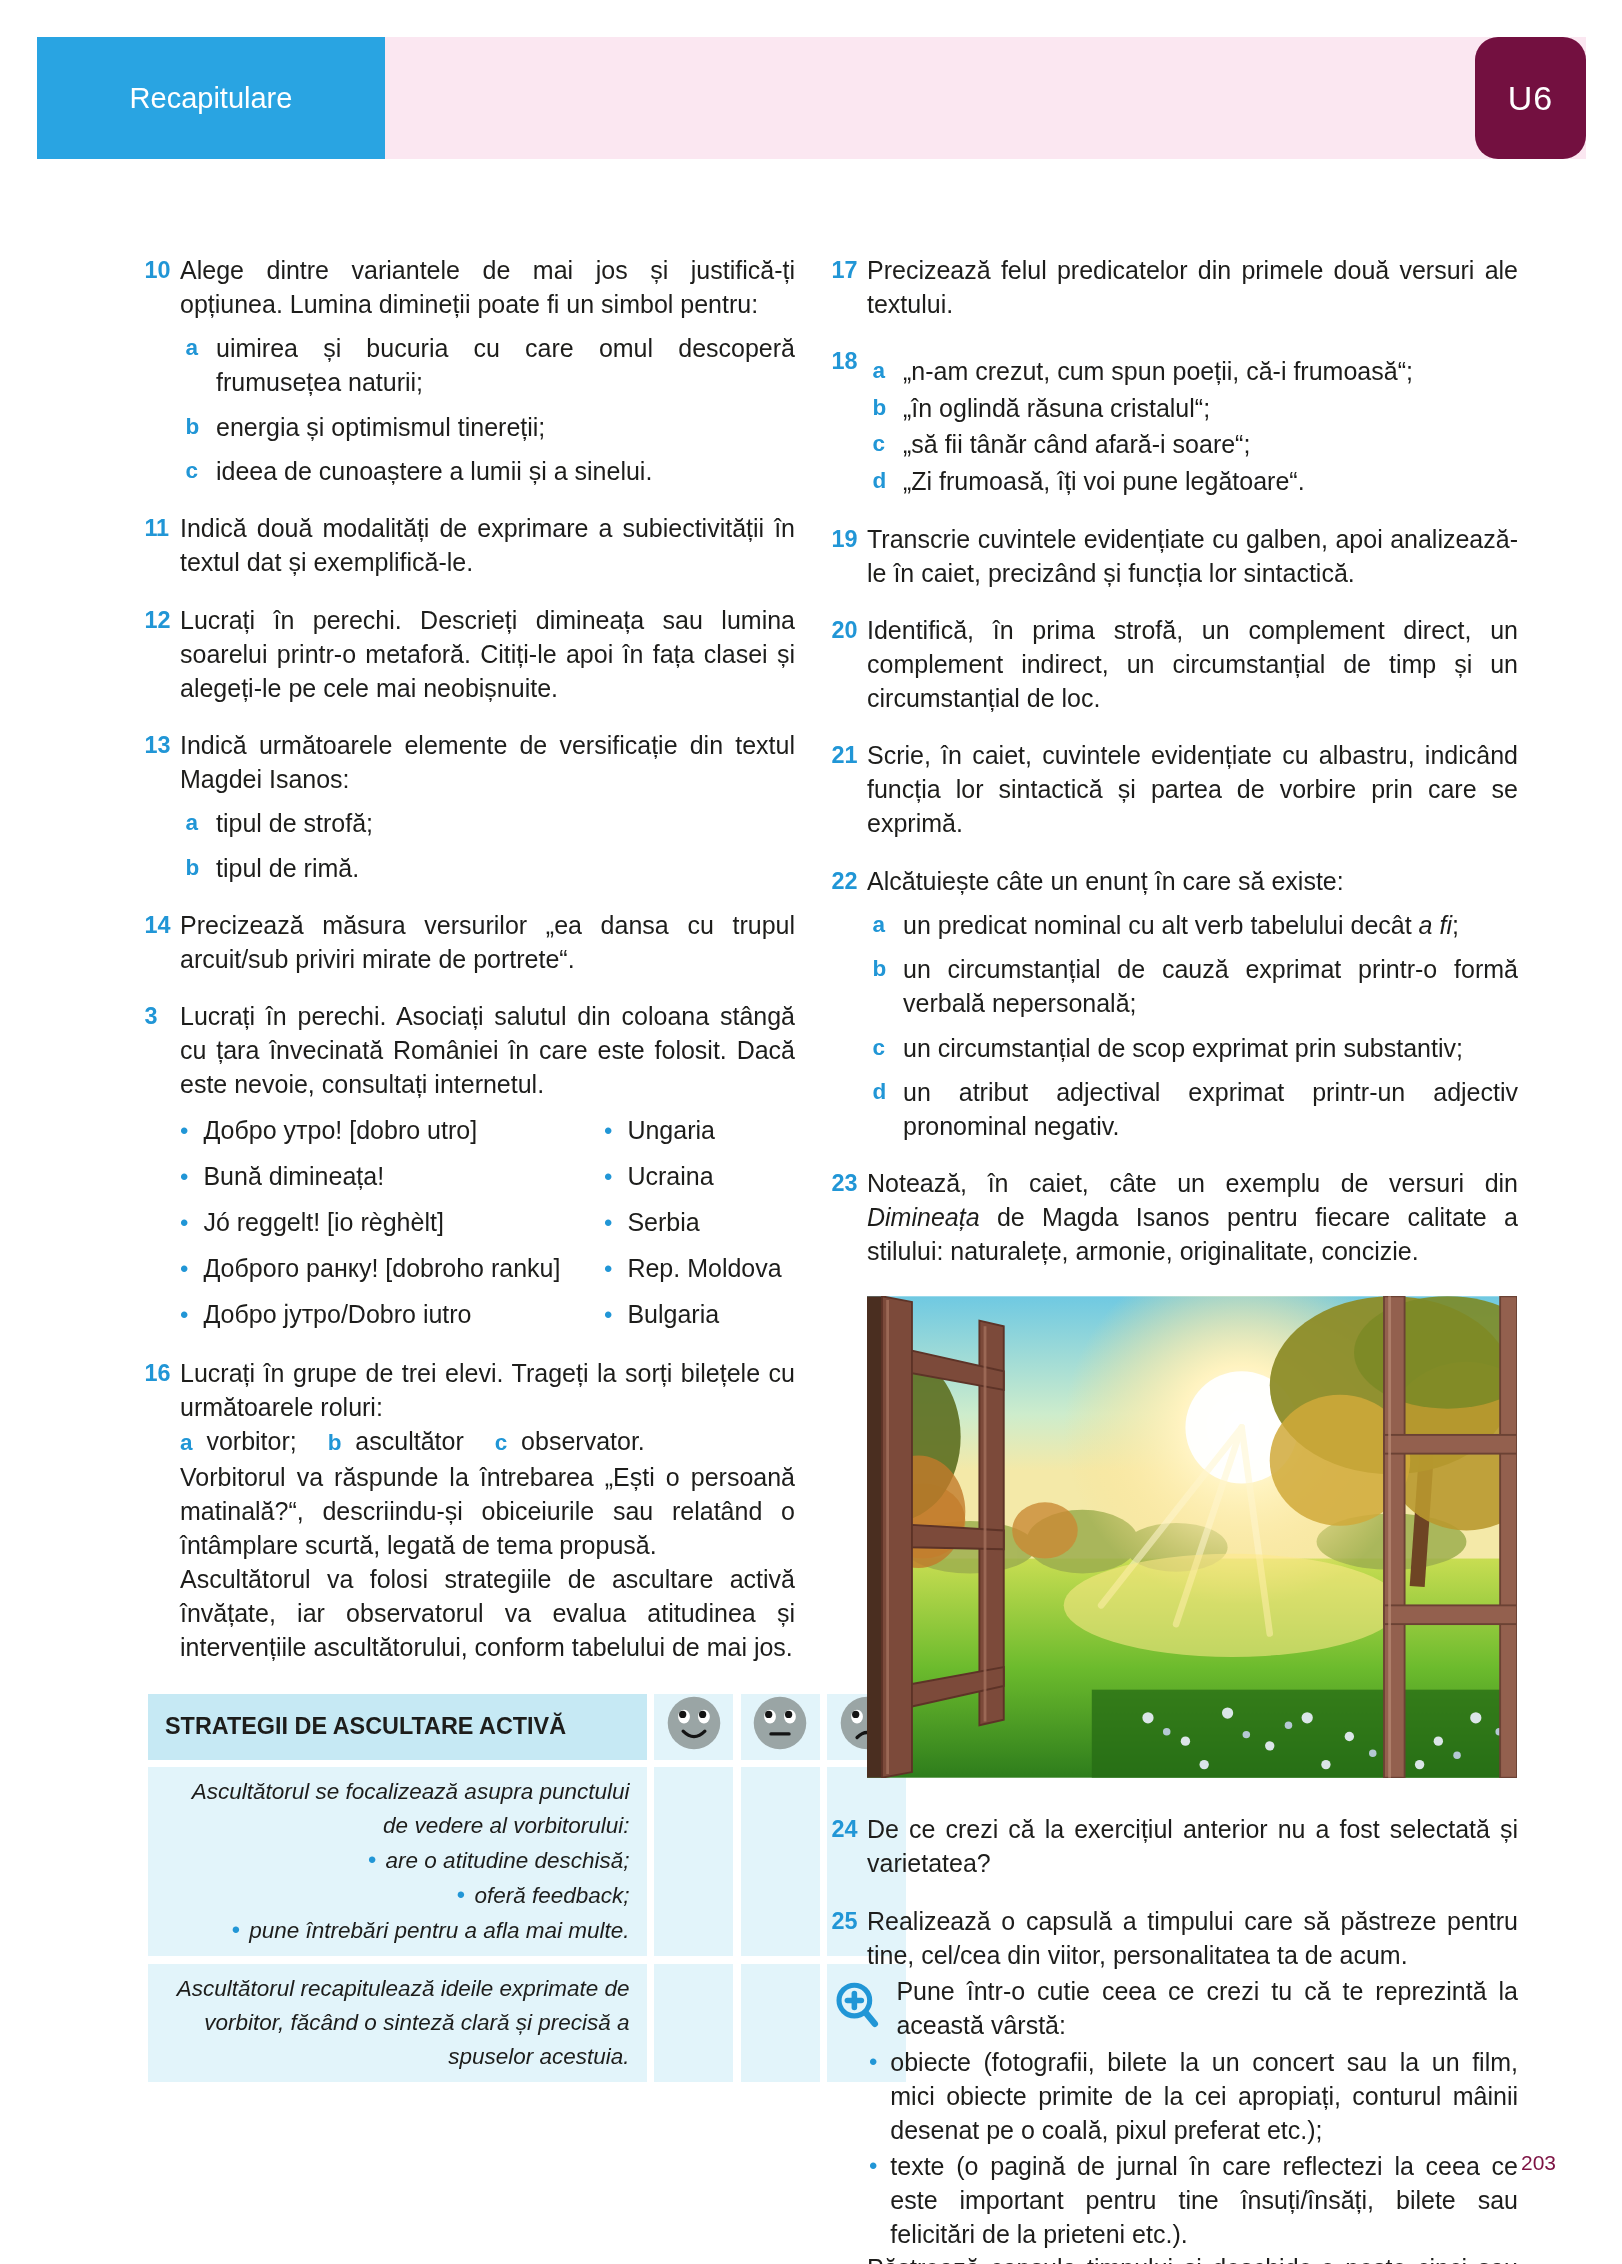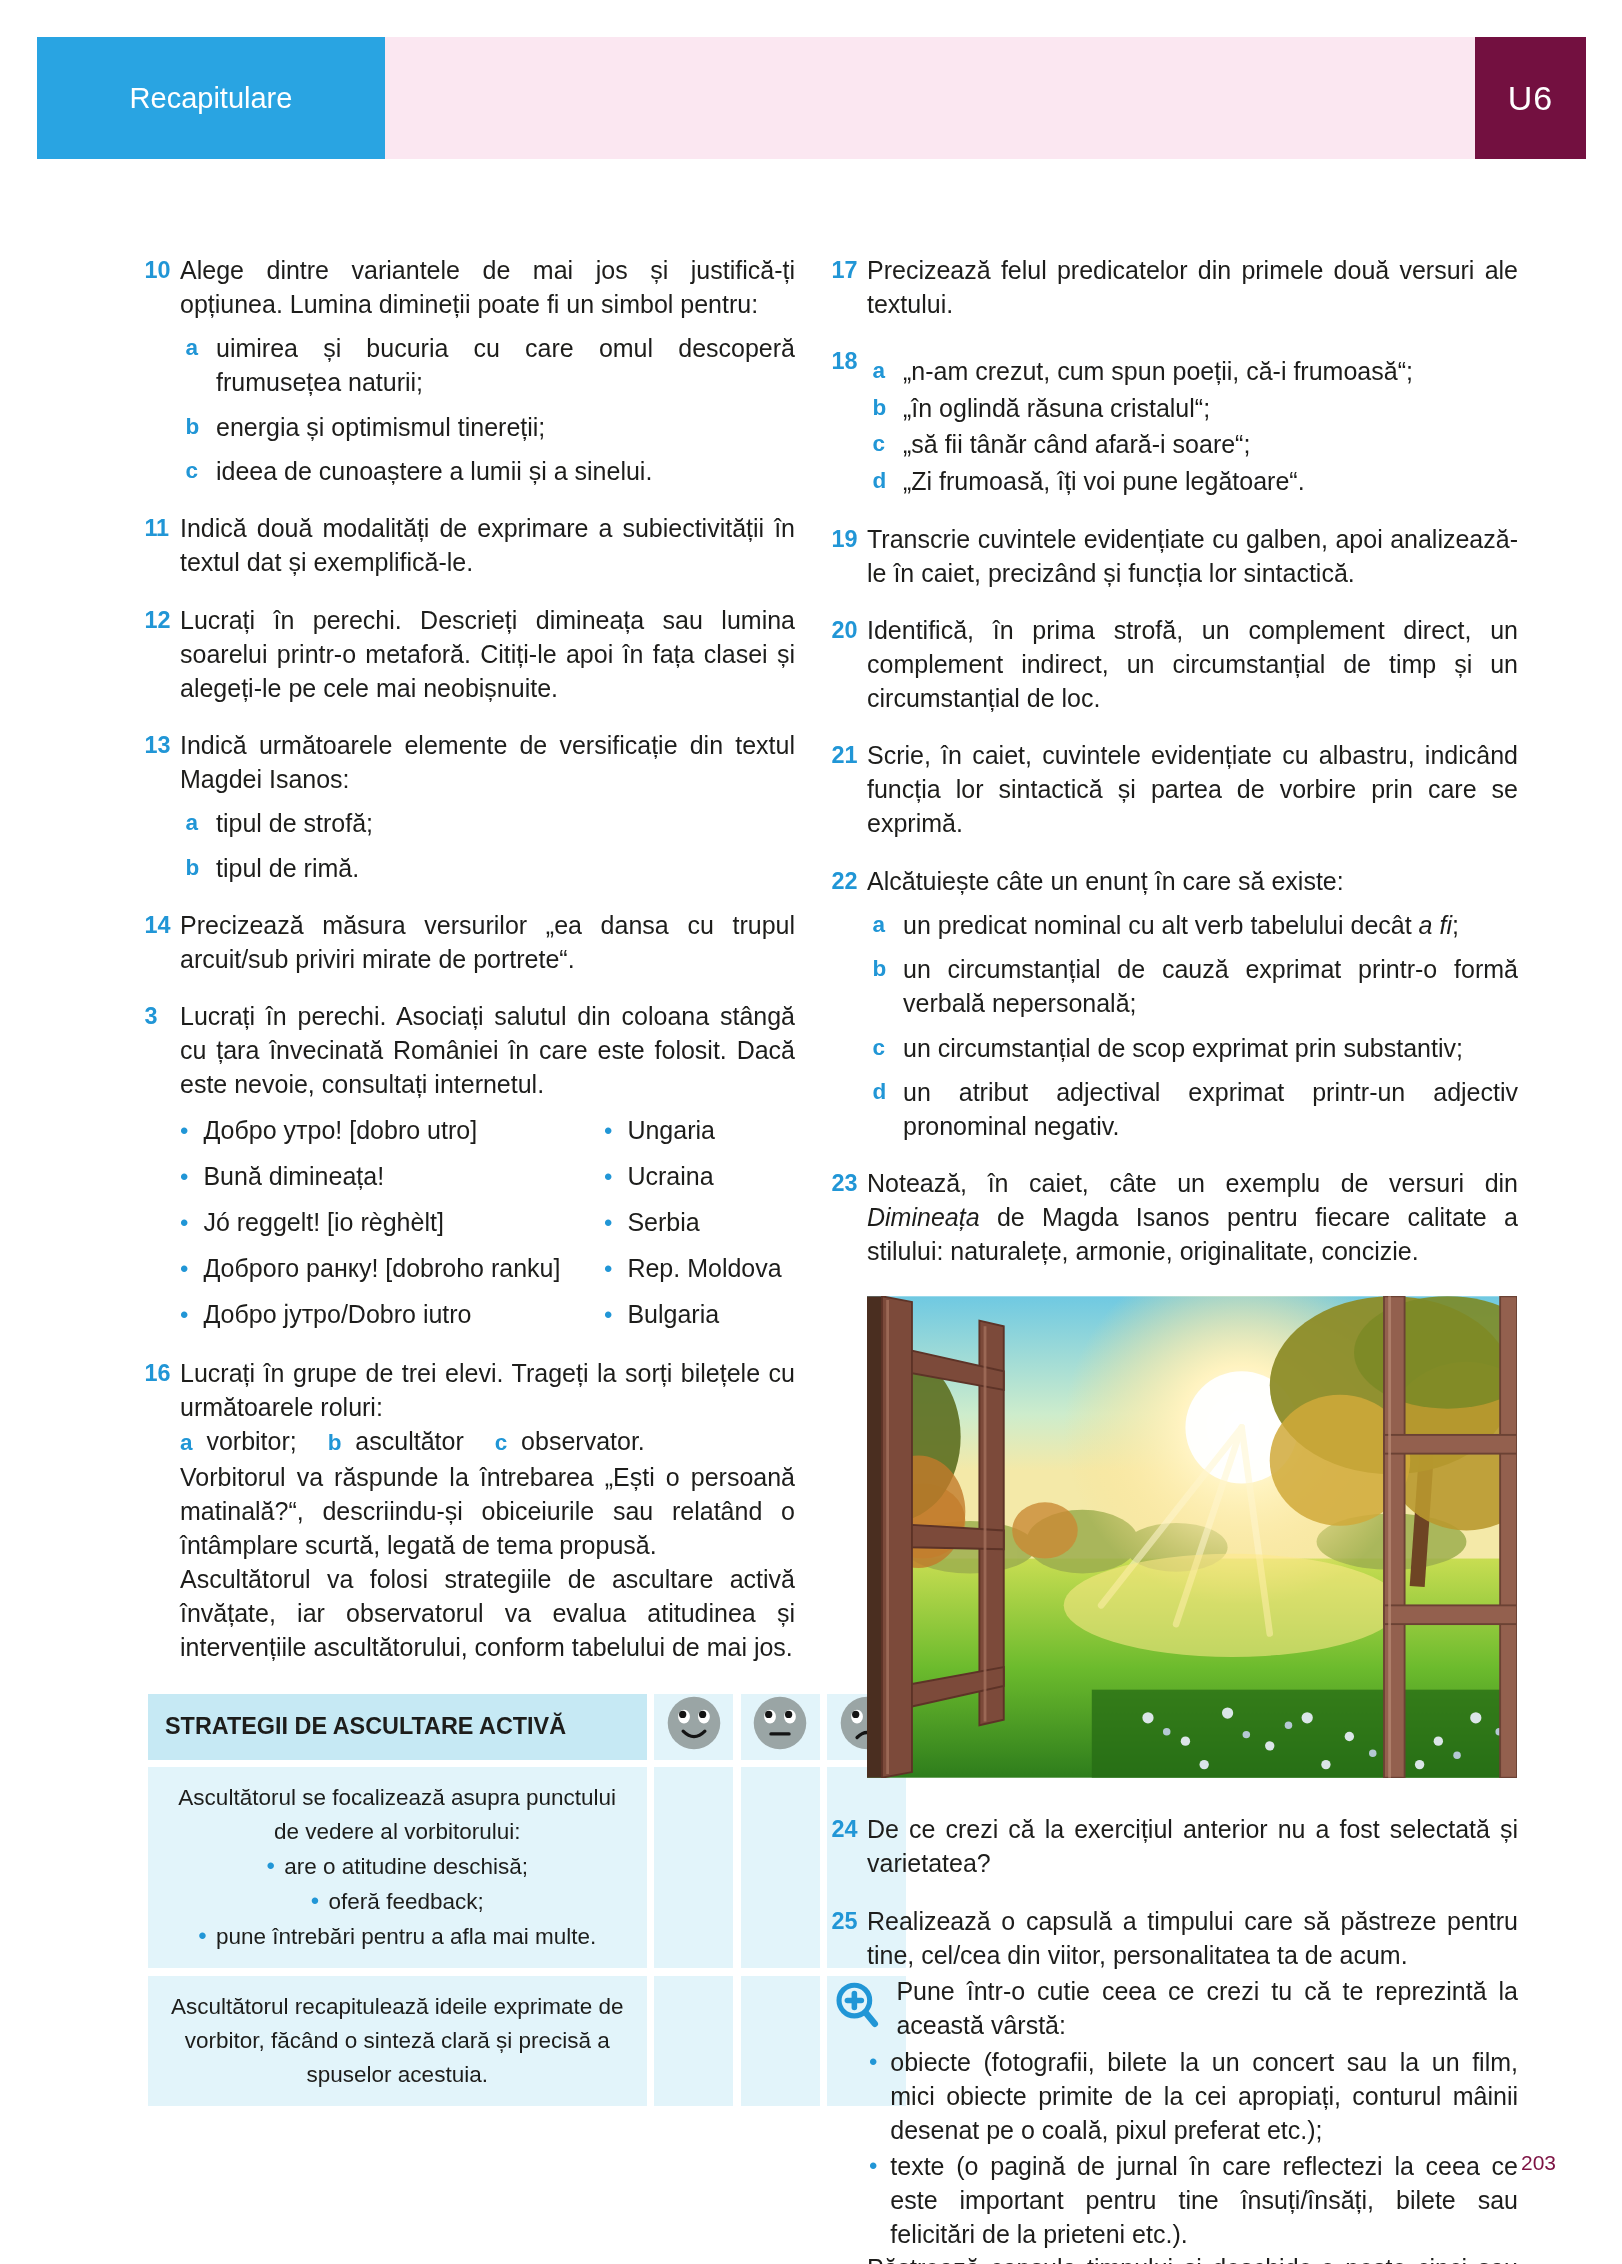--- a/index.html
+++ b/index.html
@@ -4,21 +4,21 @@
 <style>
   html,body{margin:0;padding:0;background:#ffffff;}
   .page{position:relative;width:1623px;height:2265px;background:#ffffff;overflow:hidden;
         font-family:"Liberation Sans","DejaVu Sans",sans-serif;color:#1d1d1b;}
 
   
   .header-strip{position:absolute;left:37px;top:37px;width:1549px;height:122px;background:#fbe7f1;}
   .section-box{position:absolute;left:37px;top:37px;width:348px;height:122px;background:#29a4e2;
                display:flex;align-items:center;justify-content:center;color:#fff;font-size:29px;font-weight:400;}
   .unit-box{position:absolute;left:1475px;top:37px;width:111px;height:122px;background:#731040;
-            display:flex;align-items:center;justify-content:center;color:#fff;font-size:34px;font-weight:300;letter-spacing:0.9px;}
+            display:flex;align-items:center;justify-content:center;color:#fff;font-size:34px;font-weight:300;letter-spacing:0.9px;border-radius:23px;}
 
   
   .col{position:absolute;top:253px;font-size:25px;line-height:34px;}
   .col-left{left:136px;width:659px;}
   .col-right{left:823px;width:695px;}
 
   .exercise{display:flex;margin-bottom:23.4px;}
   .exercise .num{flex:none;width:44px;padding-left:8.4px;box-sizing:border-box;
                  color:#2196d6;font-weight:700;font-size:23.4px;line-height:34px;}
   .exercise .body{flex:1;min-width:0;text-align:justify;}
@@ -40,21 +40,21 @@
   .pair-cell.country{flex:1;}
   .dot{color:#2196d6;flex:none;margin-right:15px;font-size:24px;}
 
   
   .strat-table{display:grid;grid-template-columns:1fr 79px 79px 79px;gap:7.5px;
                width:758px;margin-left:12px;margin-top:30px;}
   .tcell{background:#e2f4fa;}
   .th1{background:#c6e9f4;font-weight:700;font-size:23.4px;line-height:29px;
        padding:11.2px 17px;box-sizing:border-box;display:flex;align-items:center;}
   .th-emoji{display:flex;align-items:center;justify-content:center;}
-  .tbody-text{font-size:22.5px;line-height:34px;padding:14px 17px;box-sizing:border-box;text-align:center;}
+  .tbody-text{font-size:22.5px;line-height:34px;padding:8px 17px;box-sizing:border-box;text-align:right;font-style:italic;}
   .cell-bullet{display:block;}
   .cell-bullet .dot{margin-right:9.4px;}
 
   
   .photo-wrap{margin:28px 0 34px 44px;width:650px;height:482px;}
   .photo-wrap svg{display:block;}
 
   
   .zoom-row{display:flex;margin-left:-34px;margin-top:1.9px;}
   .zoom-row .zicon{flex:none;width:54px;margin-right:9.4px;padding-top:5.6px;}

